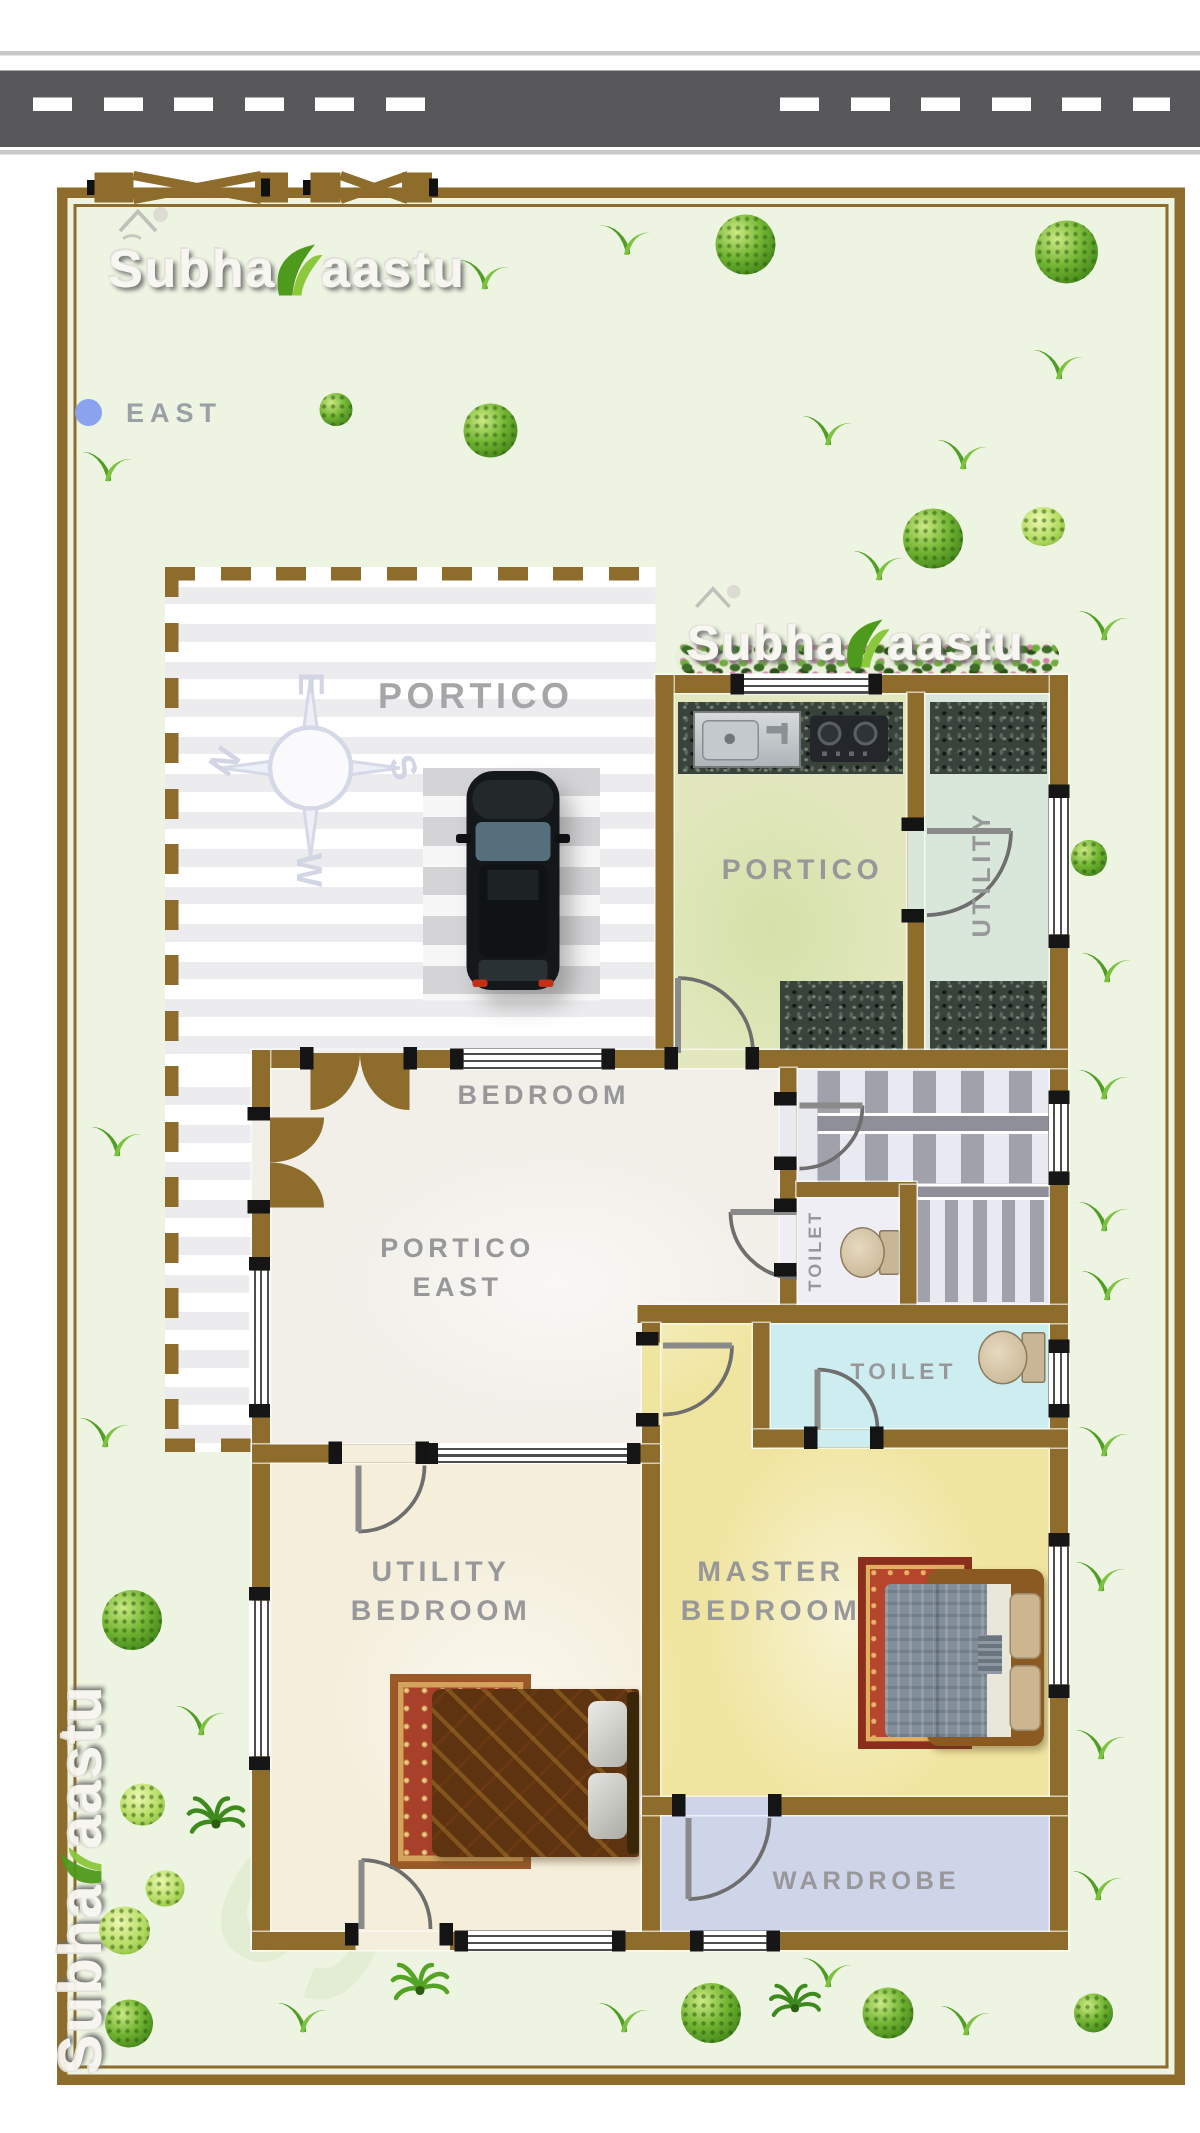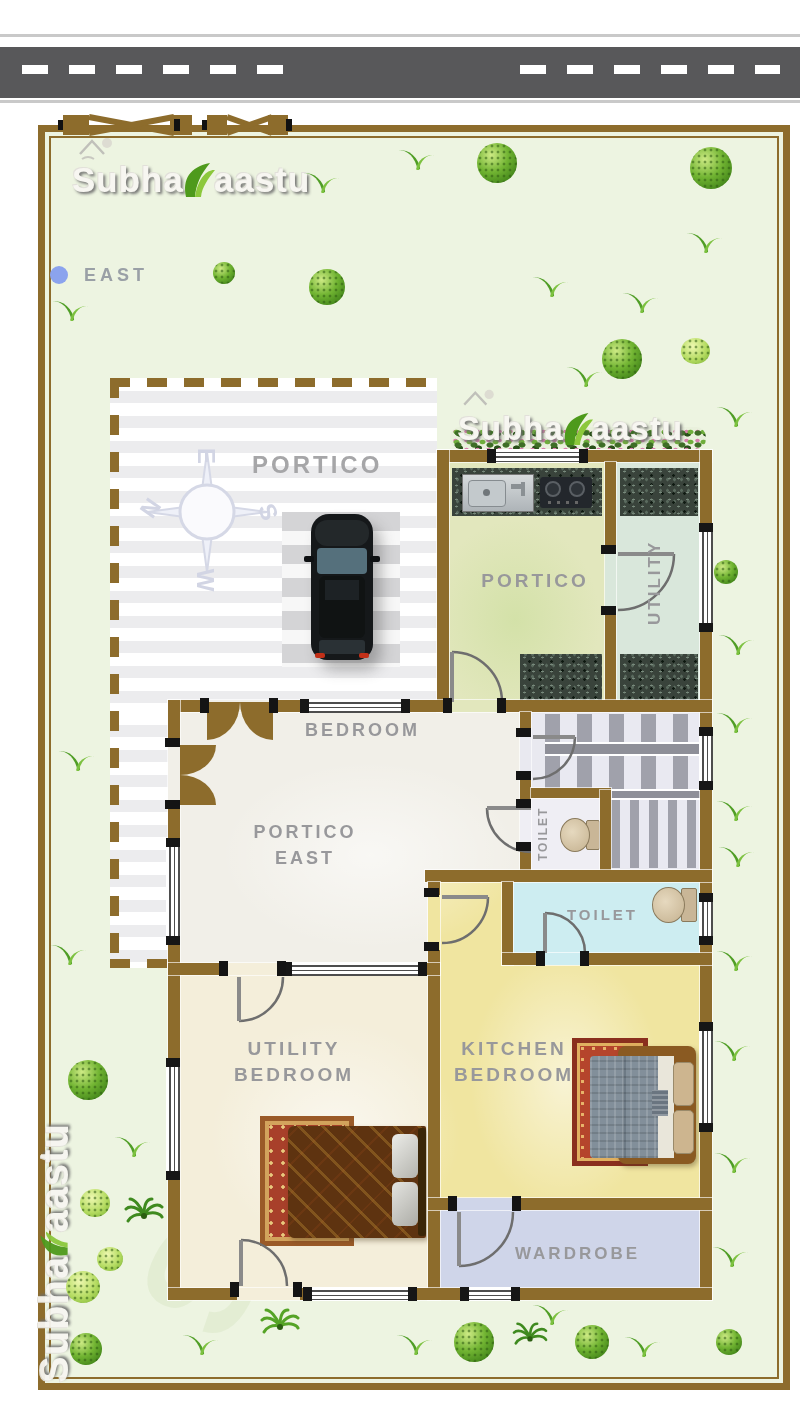--- a/index.html
+++ b/index.html
@@ -254,21 +254,21 @@
   <div class="lbl" style="left:252px;top:451px;width:130px;font-size:24px;color:#a6a6a8;">PORTICO</div>
   <div class="lbl" style="left:470px;top:570px;width:130px;font-size:19px;">PORTICO</div>
   <div class="lbl vlbl" style="left:645px;top:515px;width:26px;height:135px;font-size:17px;">UTILITY</div>
   <div class="lbl" style="left:300px;top:720px;width:125px;">BEDROOM</div>
   <div class="lbl" style="left:240px;top:822px;width:130px;">PORTICO</div>
   <div class="lbl" style="left:240px;top:848px;width:130px;">EAST</div>
   <div class="lbl vlbl" style="left:536px;top:801px;width:20px;height:66px;font-size:12px;letter-spacing:2px;">TOILET</div>
   <div class="lbl" style="left:545px;top:906px;width:115px;font-size:15px;">TOILET</div>
   <div class="lbl" style="left:226px;top:1038px;width:136px;font-size:19px;">UTILITY</div>
   <div class="lbl" style="left:226px;top:1064px;width:136px;font-size:19px;">BEDROOM</div>
-  <div class="lbl" style="left:448px;top:1038px;width:132px;font-size:19px;">KITCHEN</div>
+  <div class="lbl" style="left:448px;top:1038px;width:132px;font-size:19px;">MASTER</div>
   <div class="lbl" style="left:448px;top:1064px;width:132px;font-size:19px;">BEDROOM</div>
   <div class="lbl" style="left:505px;top:1244px;width:145px;font-size:17px;">WARDROBE</div>
 
   <div class="abs" style="left:50px;top:266px;width:18px;height:18px;border-radius:50%;background:#8ba3ee;"></div>
   <div class="lbl" style="left:84px;top:265px;width:80px;text-align:left;font-size:18px;letter-spacing:4px;color:#9aa0a6;">EAST</div>
 
   <svg class="abs" style="left:58px;top:112px;" width="140" height="26" viewBox="0 0 140 26">
     <rect x="0" y="8" width="7" height="10" fill="#111"></rect>
       <rect x="5" y="3" width="26" height="20" fill="#8d6c2c"></rect>
     <line x1="31" y1="5" x2="116" y2="21" stroke="#8d6c2c" stroke-width="6"></line>

